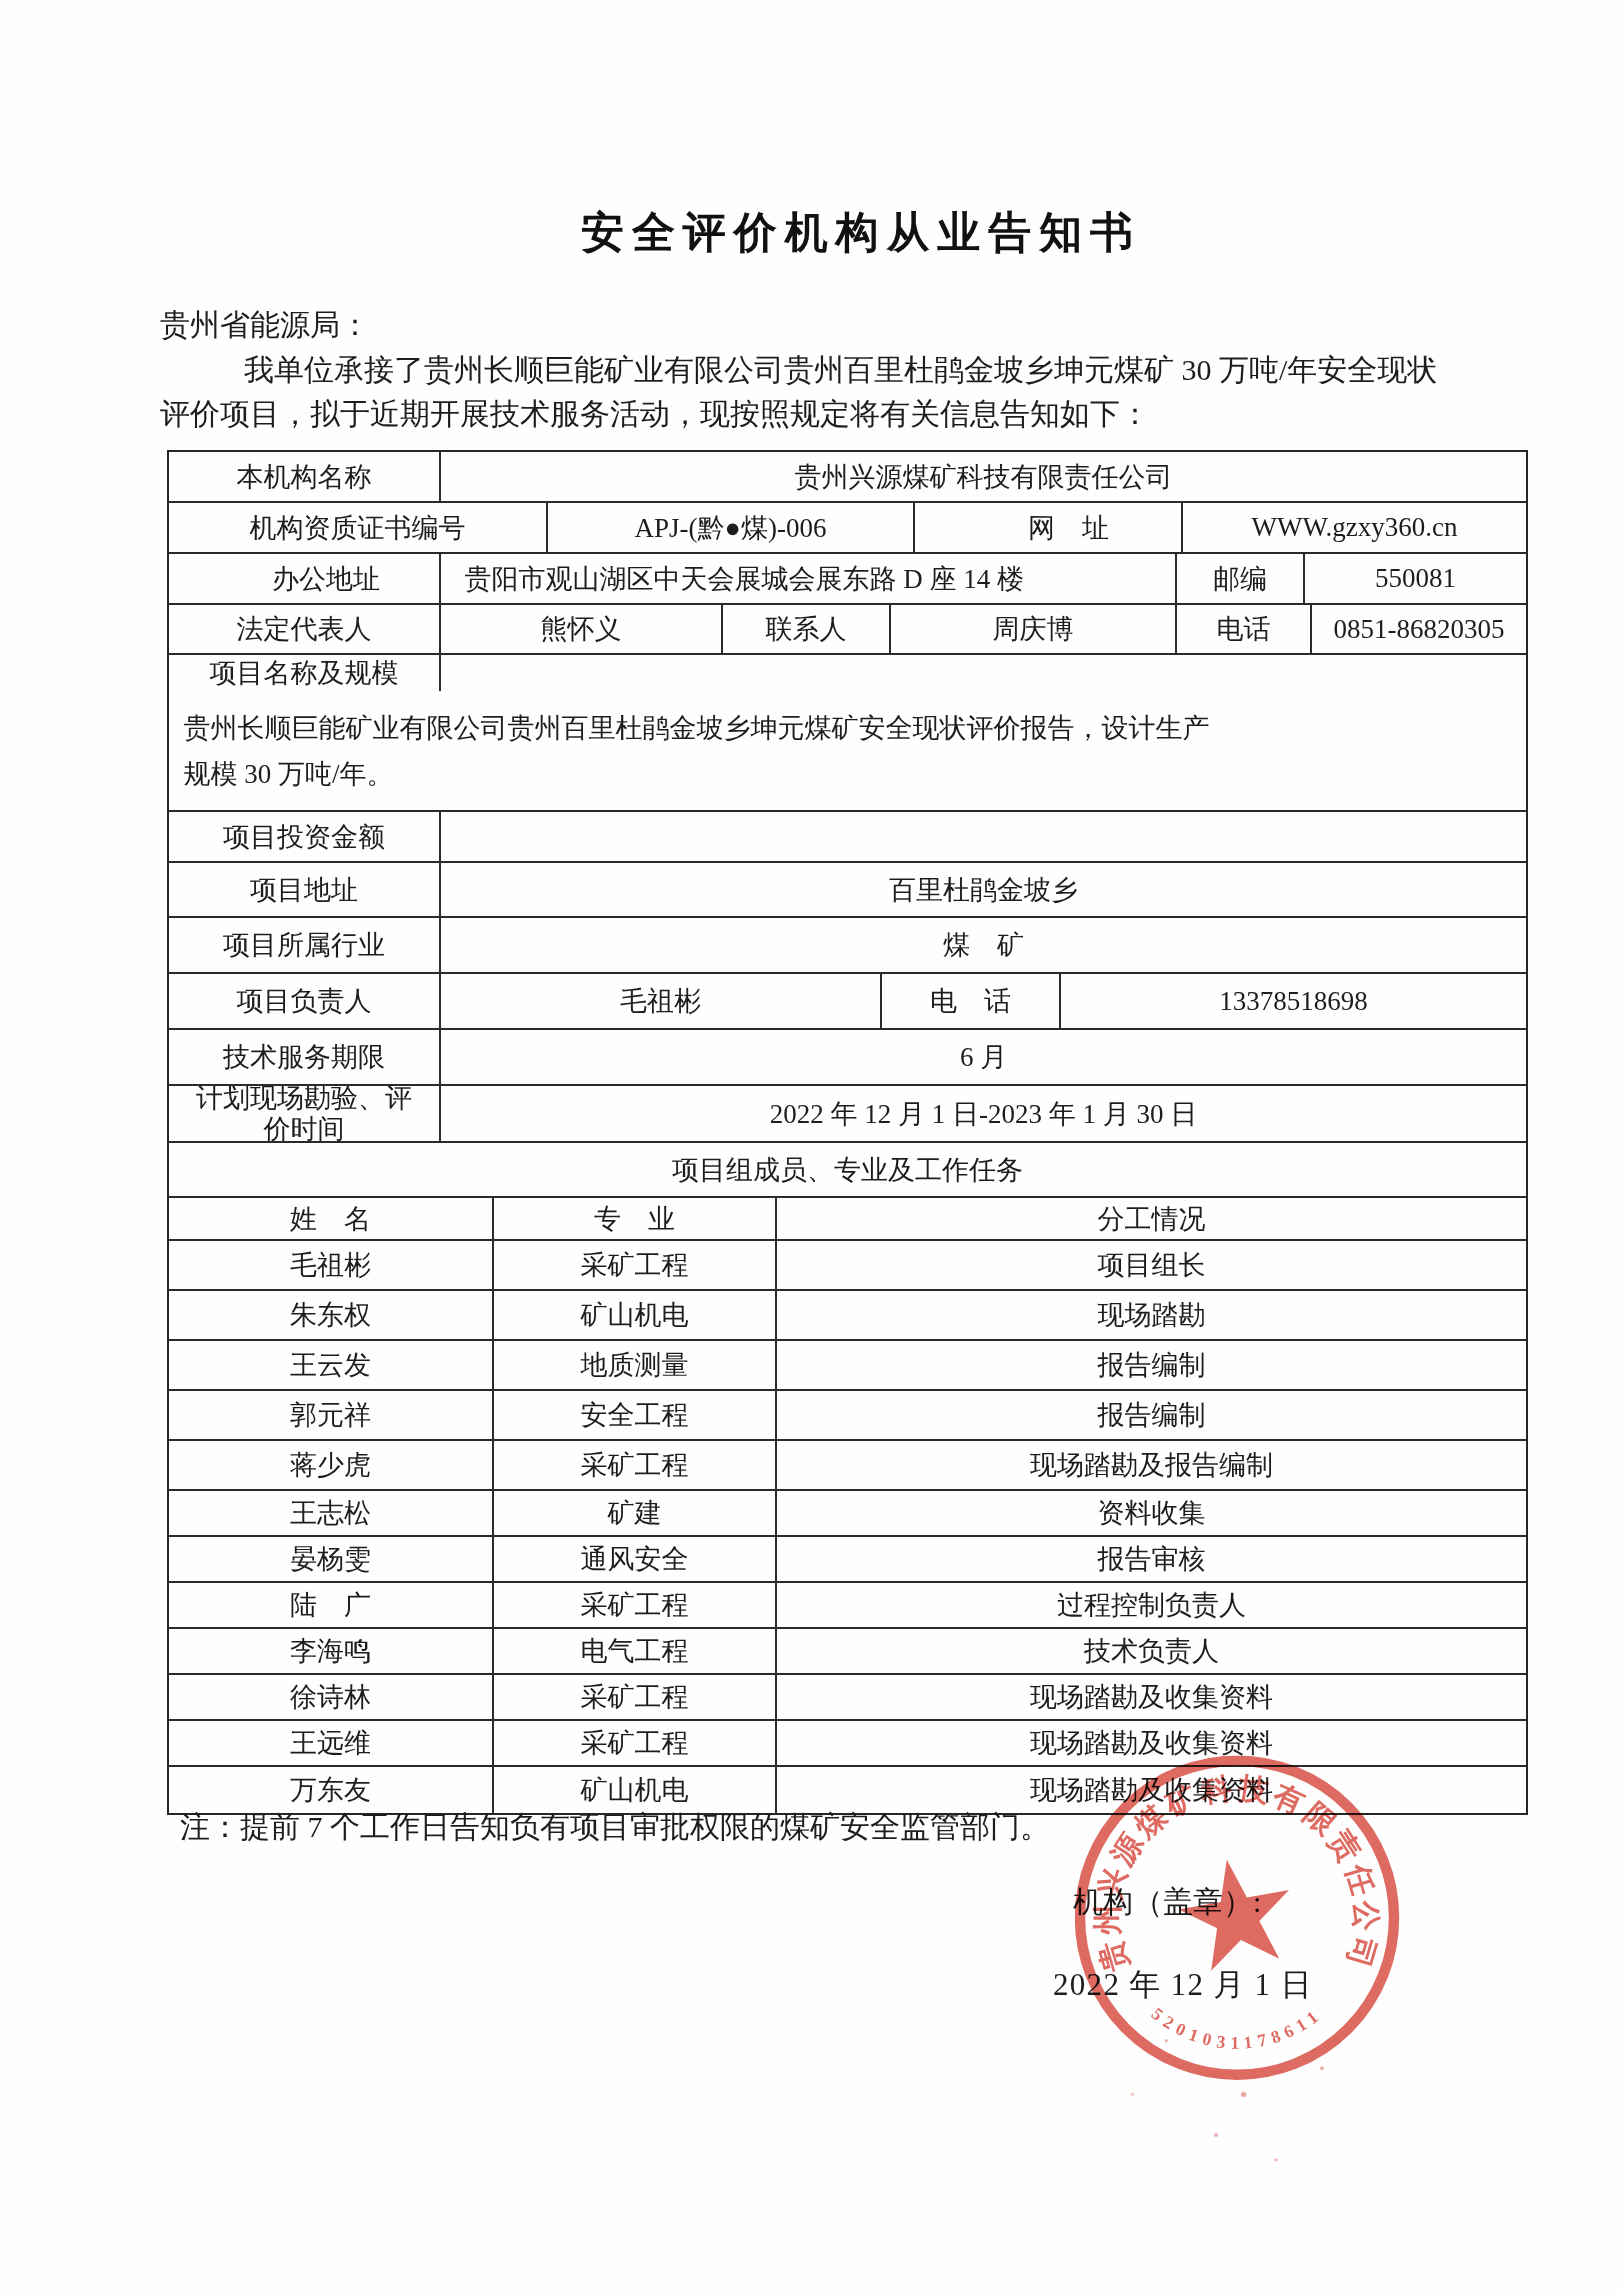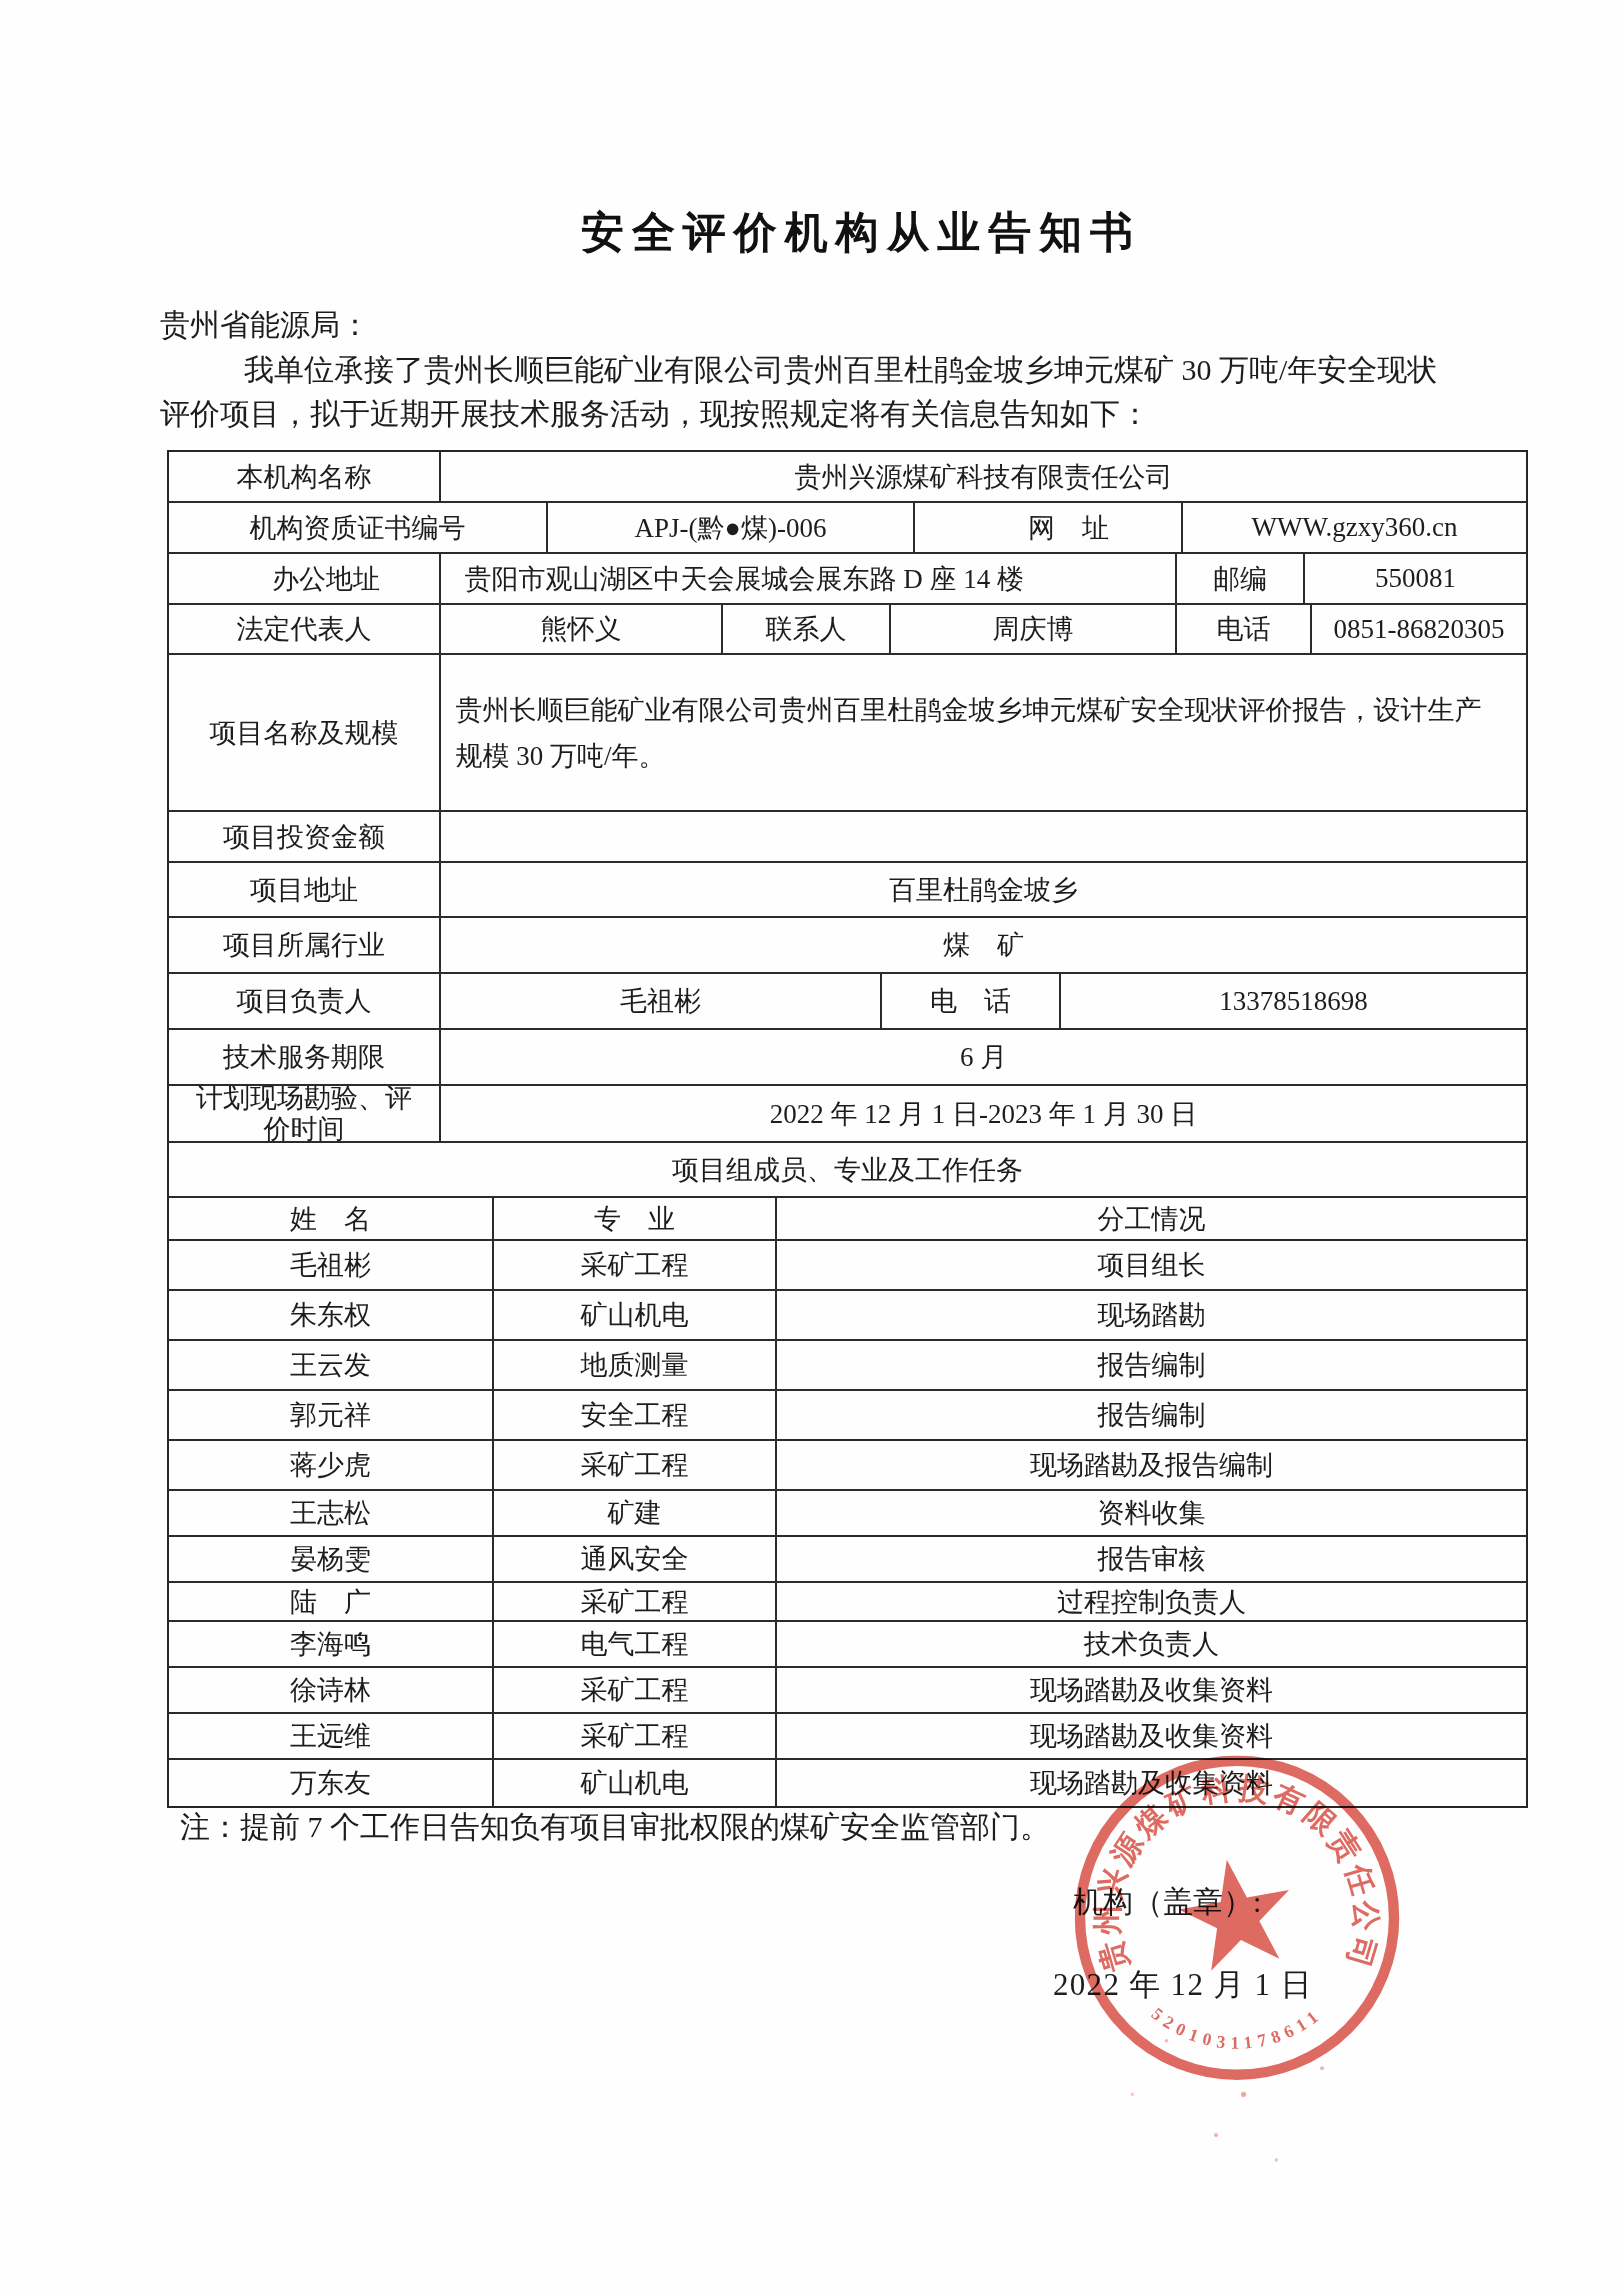--- a/index.html
+++ b/index.html
@@ -72,21 +72,21 @@
 
     <div class="row" style="height:50px;">
       <div class="cell" style="width:272px;">法定代表人</div>
       <div class="cell" style="width:282px;">熊怀义</div>
       <div class="cell" style="width:168px;">联系人</div>
       <div class="cell" style="width:286px;">周庆博</div>
       <div class="cell" style="width:135px;">电话</div>
       <div class="cell grow">0851-86820305</div>
     </div>
 
-    <div class="row" style="height:157px;">
+    <div class="row" style="height:157px;flex-direction:column;">
       <div class="cell" style="width:272px;">项目名称及规模</div>
       <div class="cell grow projlines">
         <span>贵州长顺巨能矿业有限公司贵州百里杜鹃金坡乡坤元煤矿安全现状评价报告，设计生产</span>
         <span>规模 30 万吨/年。</span>
       </div>
     </div>
 
     <div class="row" style="height:51px;">
       <div class="cell" style="width:272px;">项目投资金额</div>
       <div class="cell grow"></div>
@@ -160,21 +160,21 @@
     <div class="row" style="height:46px;">
       <div class="cell" style="width:325px;">王志松</div>
       <div class="cell" style="width:283px;">矿建</div>
       <div class="cell grow">资料收集</div>
     </div>
     <div class="row" style="height:46px;">
       <div class="cell" style="width:325px;">晏杨雯</div>
       <div class="cell" style="width:283px;">通风安全</div>
       <div class="cell grow">报告审核</div>
     </div>
-    <div class="row" style="height:39px;">
+    <div class="row" style="height:46px;">
       <div class="cell" style="width:325px;">陆　广</div>
       <div class="cell" style="width:283px;">采矿工程</div>
       <div class="cell grow">过程控制负责人</div>
     </div>
     <div class="row" style="height:46px;">
       <div class="cell" style="width:325px;">李海鸣</div>
       <div class="cell" style="width:283px;">电气工程</div>
       <div class="cell grow">技术负责人</div>
     </div>
     <div class="row" style="height:46px;">

